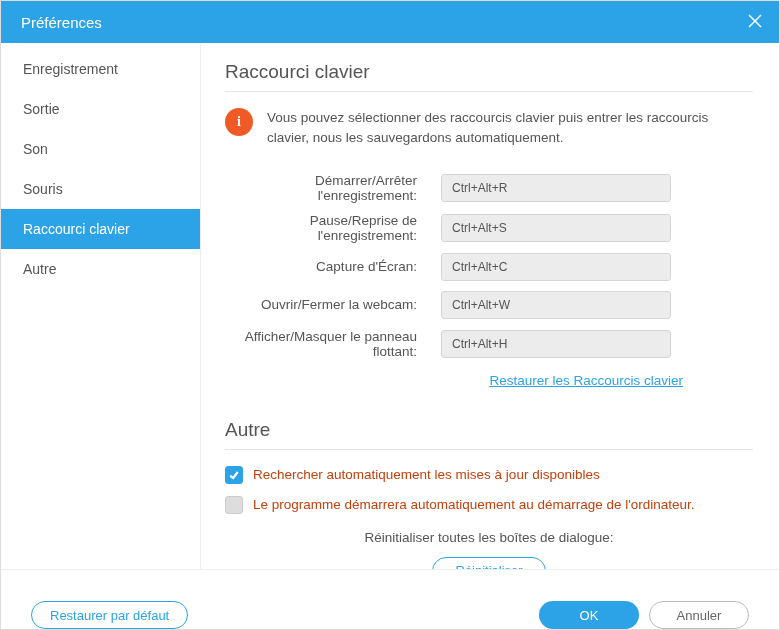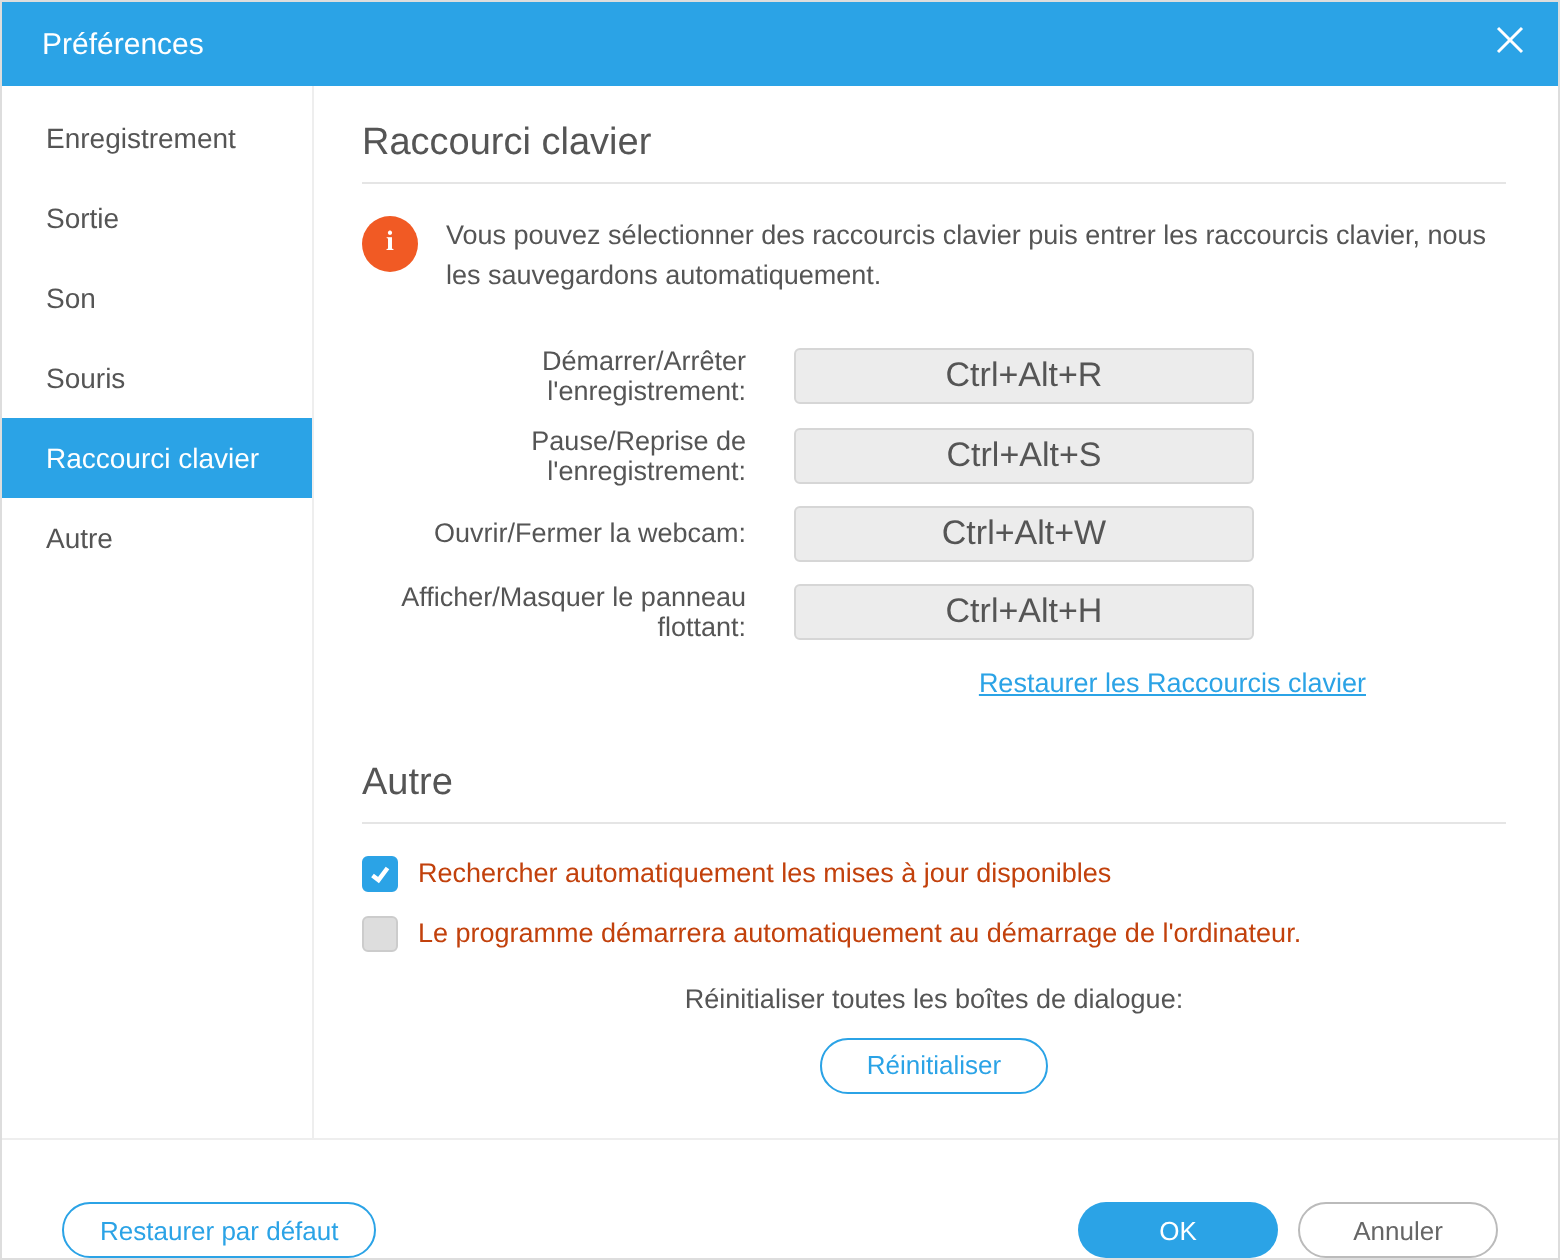--- a/index.html
+++ b/index.html
@@ -1,33 +1,33 @@
 <!DOCTYPE html>
 <html><head>
 <meta charset="utf-8">
 <style>
   * { box-sizing: border-box; margin: 0; padding: 0; font-family: "Segoe UI", Arial, sans-serif; }
   body { width: 780px; height: 630px; background: #fff; overflow: hidden; }
   .window { width: 780px; height: 630px; display: flex; flex-direction: column; border: 1px solid #ddd; }
   .titlebar { height: 42px; background: #2ba3e6; color: #fff; display: flex; align-items: center; justify-content: space-between; padding: 0 16px 0 20px; font-size: 15px; }
   .close-x svg { width: 16px; height: 16px; stroke: #fff; stroke-width: 1.5; }
   .body { flex: 1; display: flex; min-height: 0; }
-  .sidebar { width: 156px; background: #fff; border-right: 1px solid #eee; padding-top: 6px; }
+  .sidebar { width: 200px; background: #fff; border-right: 1px solid #eee; padding-top: 6px; }
   .sidebar-item { height: 40px; line-height: 40px; padding-left: 22px; font-size: 14px; color: #555; cursor: pointer; }
   .sidebar-item.active { background: #2ba3e6; color: #fff; }
   .content { flex: 1; overflow-y: auto; padding: 18px 26px 0 24px; position: relative; }
   .content::-webkit-scrollbar { width: 8px; }
   .content::-webkit-scrollbar-thumb { background: #ccc; border-radius: 4px; }
   .section-title { font-size: 19px; font-weight: 400; color: #555; border-bottom: 1px solid #e5e5e5; padding-bottom: 8px; margin-bottom: 16px; }
   .info-row { display: flex; align-items: flex-start; gap: 14px; margin-bottom: 24px; }
   .info-icon { width: 28px; height: 28px; border-radius: 50%; background: #f15a24; display: flex; align-items: center; justify-content: center; color: #fff; font-size: 14px; font-weight: bold; flex-shrink: 0; font-family: Georgia, serif; }
   .info-text { font-size: 13.5px; color: #555; line-height: 1.5; }
   .shortcut-row { display: flex; align-items: center; margin-bottom: 10px; }
   .shortcut-label { width: 216px; text-align: right; font-size: 13.5px; color: #555; padding-right: 24px; }
-  .shortcut-input { width: 230px; height: 28px; background: #ececec; border: 1px solid #d6d6d6; border-radius: 3px; padding: 0 10px; font-size: 17px; color: #555; text-align: center; }
+  .shortcut-input { width: 230px; height: 28px; background: #ececec; border: 1px solid #d6d6d6; border-radius: 3px; padding: 0 10px; font-size: 12px; color: #555; }
   .restore-link { text-align: right; padding-right: 70px; margin-top: 12px; margin-bottom: 30px; }
   .restore-link a { color: #2ba3e6; font-size: 13.5px; text-decoration: underline; cursor: pointer; }
   .check-row { display: flex; align-items: center; gap: 10px; margin-bottom: 12px; font-size: 13.5px; color: #c2410c; }
   .checkbox { width: 18px; height: 18px; border: 1px solid #ccc; border-radius: 3px; display: flex; align-items: center; justify-content: center; background: #fff; cursor: pointer; flex-shrink: 0; }
   .checkbox.checked { background: #2ba3e6; border-color: #2ba3e6; }
   .checkbox.checked svg { width: 12px; height: 12px; stroke: #fff; stroke-width: 3; fill: none; }
   .checkbox.unchecked { background: #ddd; border-color: #ccc; }
   .reset-row { display: flex; align-items: center; gap: 12px; margin-top: 16px; margin-bottom: 24px; font-size: 13.5px; color: #555; flex-direction: column; }
   .btn-outline { border: 1px solid #2ba3e6; color: #2ba3e6; background: #fff; border-radius: 14px; height: 28px; padding: 0 22px; font-size: 13px; cursor: pointer; }
   .footer { height: 60px; border-top: 1px solid #eee; display: flex; align-items: flex-end; justify-content: space-between; padding: 0 30px; }
@@ -72,20 +72,24 @@
 
       <div class="shortcut-row">
         <div class="shortcut-label">Démarrer/Arrêter l'enregistrement:</div>
         <input class="shortcut-input" value="Ctrl+Alt+R" style="">
       </div>
       <div class="shortcut-row">
         <div class="shortcut-label">Pause/Reprise de l'enregistrement:</div>
         <input class="shortcut-input" value="Ctrl+Alt+S" style="">
       </div>
       <div class="shortcut-row">
+        <div class="shortcut-label">Capture d'Écran:</div>
+        <input class="shortcut-input" value="Ctrl+Alt+C" style="">
+      </div>
+      <div class="shortcut-row">
         <div class="shortcut-label">Ouvrir/Fermer la webcam:</div>
         <input class="shortcut-input" value="Ctrl+Alt+W" style="">
       </div>
       <div class="shortcut-row">
         <div class="shortcut-label">Afficher/Masquer le panneau flottant:</div>
         <input class="shortcut-input" value="Ctrl+Alt+H" style="">
       </div>
 
       <div class="restore-link">
         <a>Restaurer les Raccourcis clavier</a>

